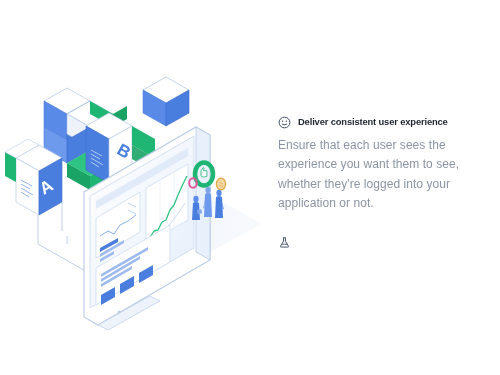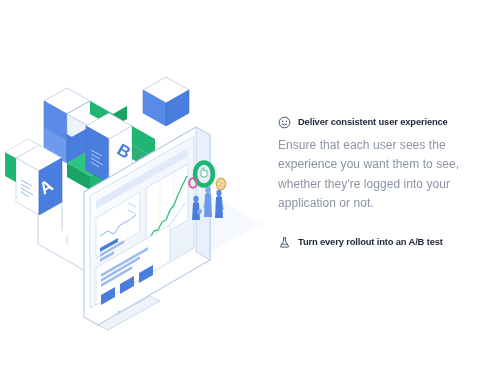--- a/index.html
+++ b/index.html
@@ -304,18 +304,17 @@
 
     <div class="feature">
       <div class="feature-head">
         <span class="feature-icon">
           <svg viewBox="0 0 16 16" fill="none" stroke="#3a4a63" stroke-width="1.15" stroke-linejoin="round">
             <path d="M6.3 2.2 L9.7 2.2"></path>
             <path d="M6.8 2.2 L6.8 6.4 L3.1 12.6 Q2.6 13.6 3.8 13.6 L12.2 13.6 Q13.4 13.6 12.9 12.6 L9.2 6.4 L9.2 2.2"></path>
             <path d="M4.6 10.1 L11.4 10.1" stroke-width="1"></path>
           </svg>
         </span>
-        <div class="feature-title">Turn every rollout into an A/B test</div>
       </div>
     </div>
 
   </div>
 </div>
 
 </body></html>

